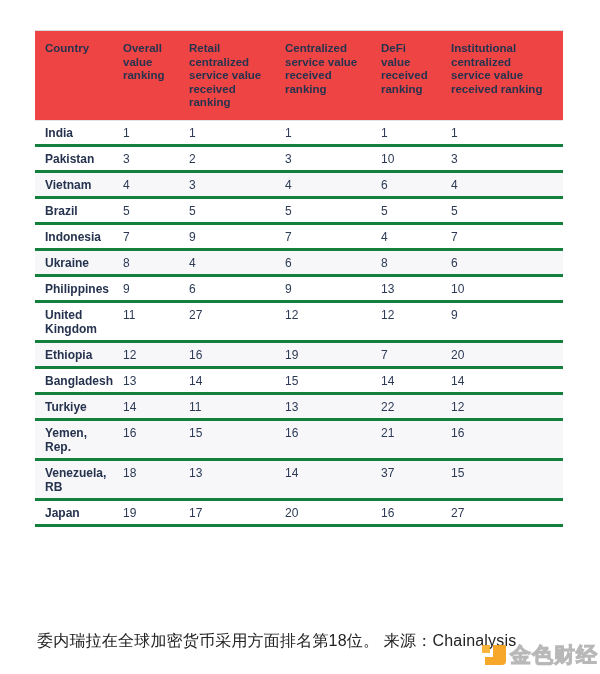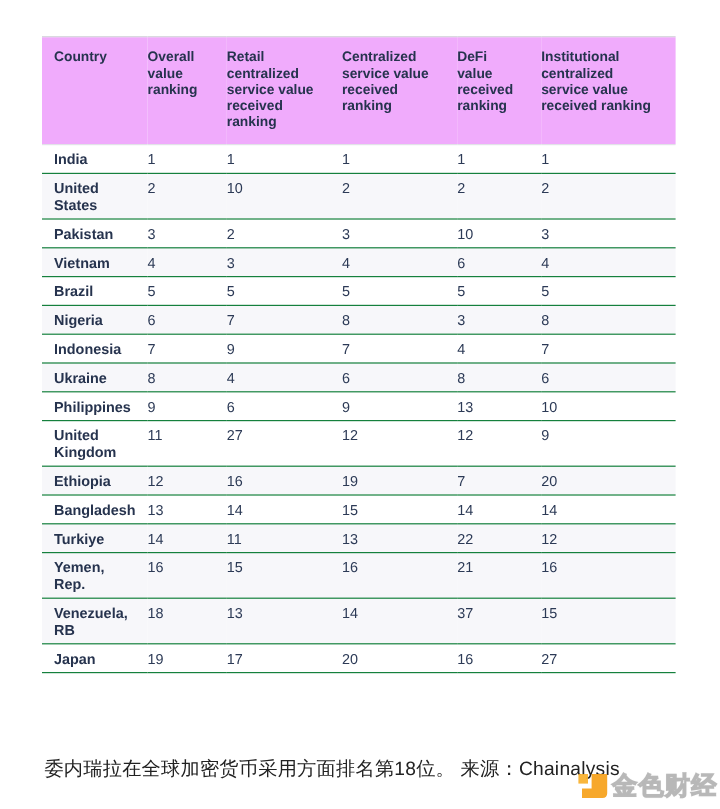--- a/index.html
+++ b/index.html
@@ -13,35 +13,35 @@
 
   table.rankings {
     position: absolute;
     left: 35px; top: 30px;
     width: 528px;
     border-collapse: collapse;
     table-layout: fixed;
     color: #26334e;
   }
   table.rankings thead tr {
-    background: #f0abfc;
+    background: #ef4444;
     border-top: 1px solid #d9d9df;
     border-bottom: 1px solid #e2e2e8;
   }
   table.rankings th {
     text-align: left;
     vertical-align: top;
     font-size: 11.5px;
     line-height: 13.5px;
     font-weight: bold;
     padding: 11px 14px 10px 0;
     color: #26334e;
   }
   table.rankings th.first { padding-left: 10px; }
-  table.rankings tbody tr { border-bottom: 1px solid #15803d; background: #ffffff; }
+  table.rankings tbody tr { border-bottom: 3px solid #15803d; background: #ffffff; }
   table.rankings tbody tr.alt { background: #f7f7fa; }
   table.rankings td {
     text-align: left;
     vertical-align: top;
     font-size: 12px;
     line-height: 14px;
     padding: 5px 6px 4px 0;
     color: #2c3a56;
   }
   table.rankings td.country {
@@ -104,59 +104,43 @@
     </thead>
     <tbody>
         <tr>
           <td class="country">India</td>
           <td>1</td>
           <td>1</td>
           <td>1</td>
           <td>1</td>
           <td>1</td>
         </tr>
-        <tr class="alt">
-          <td class="country">United States</td>
+        <tr>
+          <td class="country">Pakistan</td>
+          <td>3</td>
           <td>2</td>
+          <td>3</td>
           <td>10</td>
-          <td>2</td>
-          <td>2</td>
-          <td>2</td>
-        </tr>
-        <tr>
-          <td class="country">Pakistan</td>
-          <td>3</td>
-          <td>2</td>
-          <td>3</td>
-          <td>10</td>
           <td>3</td>
         </tr>
         <tr class="alt">
           <td class="country">Vietnam</td>
           <td>4</td>
           <td>3</td>
           <td>4</td>
           <td>6</td>
           <td>4</td>
         </tr>
         <tr>
           <td class="country">Brazil</td>
           <td>5</td>
           <td>5</td>
           <td>5</td>
           <td>5</td>
           <td>5</td>
-        </tr>
-        <tr class="alt">
-          <td class="country">Nigeria</td>
-          <td>6</td>
-          <td>7</td>
-          <td>8</td>
-          <td>3</td>
-          <td>8</td>
         </tr>
         <tr>
           <td class="country">Indonesia</td>
           <td>7</td>
           <td>9</td>
           <td>7</td>
           <td>4</td>
           <td>7</td>
         </tr>
         <tr class="alt">

